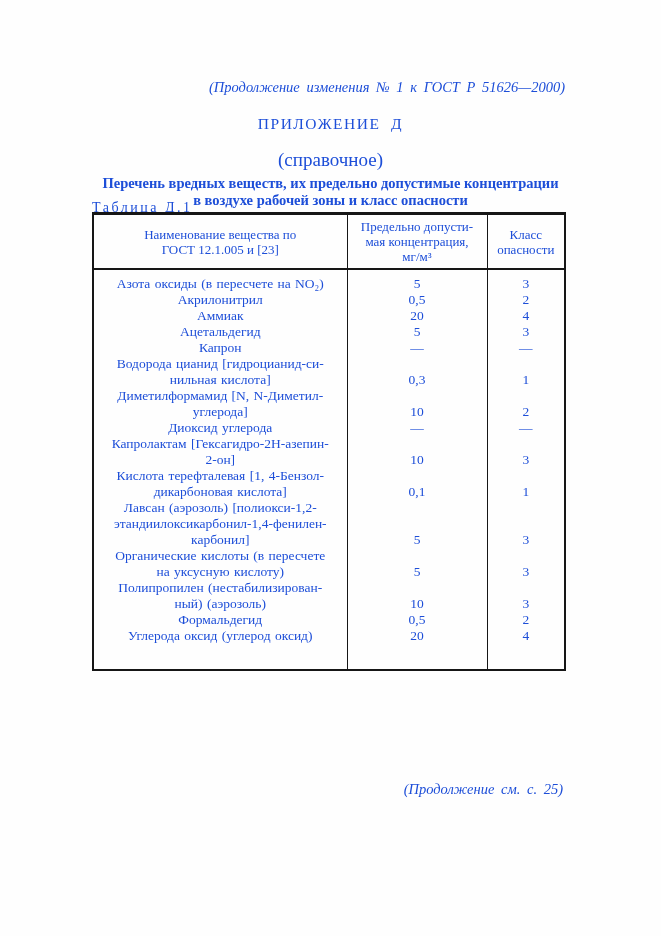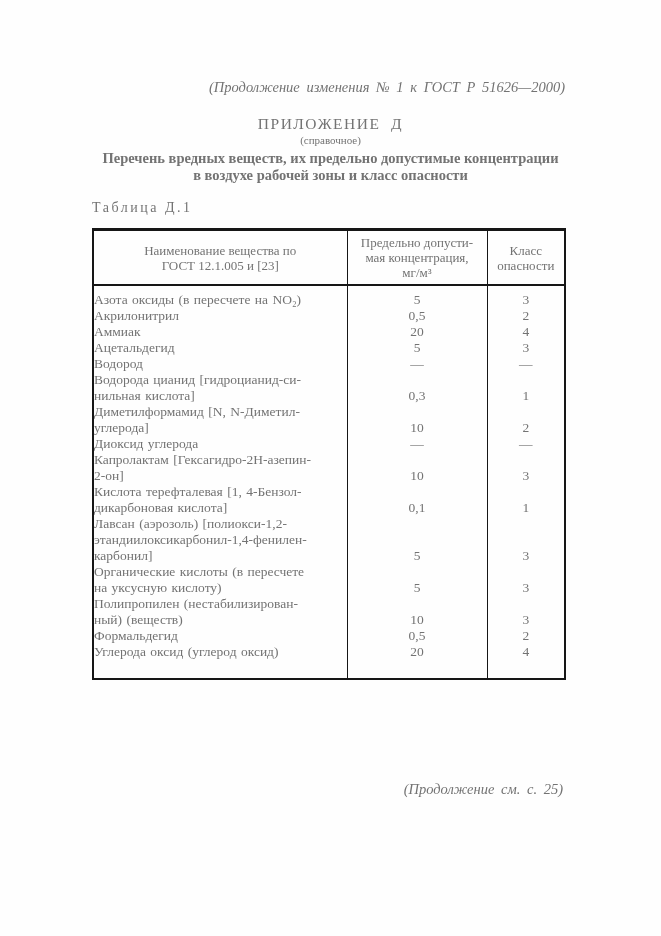--- a/index.html
+++ b/index.html
@@ -6,21 +6,21 @@
     margin: 0;
     padding: 0;
     background: #ffffff;
   }
   .page {
     position: relative;
     width: 661px;
     height: 936px;
     background: #fefefe;
     font-family: "Liberation Serif", "DejaVu Serif", serif;
-    color: #737373;
+    color: #1d4ed8;
     overflow: hidden;
   }
   .header-note {
     position: absolute;
     top: 79px;
     right: 96px;
     font-style: italic;
     font-size: 14.5px;
     word-spacing: 3px;
     white-space: pre;
@@ -29,42 +29,42 @@
     position: absolute;
     top: 115px;
     left: 0;
     width: 661px;
     text-align: center;
   }
   .appendix-title {
     font-size: 15.5px;
     letter-spacing: 1.5px;
     white-space: pre;
-    margin-bottom: 1px;
+    margin-bottom: 16px;
   }
   .appendix-subtitle {
-    font-size: 11px;
+    font-size: 19px;
     margin-bottom: 4px;
   }
   .heading {
     font-weight: bold;
     font-size: 14.5px;
     line-height: 16.5px;
   }
   .table-label {
     position: absolute;
     top: 200px;
     left: 92px;
     font-size: 14px;
     letter-spacing: 2.5px;
     white-space: pre;
   }
   table.substances {
     position: absolute;
-    top: 228px;
+    top: 212px;
     left: 92px;
     width: 472px;
     border-collapse: collapse;
     table-layout: fixed;
     border-top: 3px solid #161616;
     border-bottom: 2px solid #161616;
     border-left: 2px solid #161616;
     border-right: 2px solid #161616;
   }
   table.substances th {
@@ -76,35 +76,36 @@
     height: 49px;
     padding: 2px 2px;
     border-bottom: 2px solid #161616;
     white-space: pre-line;
   }
   table.substances td {
     font-size: 13.5px;
     line-height: 16px;
     vertical-align: bottom;
     padding: 0;
+    text-align: center;
   }
   td.col-name {
     white-space: pre;
     padding-left: 8px;
     padding-right: 2px;
     word-spacing: 1px;
   }
   td.col-conc, td.col-class {
     text-align: center;
   }
   .vline {
     border-left: 1.5px solid #161616;
   }
   tbody tr:first-child td { padding-top: 6px; }
-  tbody tr:last-child td { padding-bottom: 18px; }
+  tbody tr:last-child td { padding-bottom: 25px; }
   .footer-note {
     position: absolute;
     top: 781px;
     right: 98px;
     font-style: italic;
     font-size: 14.5px;
     word-spacing: 3px;
     white-space: pre;
     text-align: right;
   }
@@ -157,21 +158,21 @@
         <td class="col-name">Аммиак</td>
         <td class="col-conc vline">20</td>
         <td class="col-class vline">4</td>
       </tr>
       <tr>
         <td class="col-name">Ацетальдегид</td>
         <td class="col-conc vline">5</td>
         <td class="col-class vline">3</td>
       </tr>
       <tr>
-        <td class="col-name">Водород</td>
+        <td class="col-name">Капрон</td>
         <td class="col-conc vline">—</td>
         <td class="col-class vline">—</td>
       </tr>
       <tr>
         <td class="col-name">Водорода цианид [гидроцианид-си-
 нильная кислота]</td>
         <td class="col-conc vline">0,3</td>
         <td class="col-class vline">1</td>
       </tr>
       <tr>
@@ -205,21 +206,21 @@
         <td class="col-class vline">3</td>
       </tr>
       <tr>
         <td class="col-name">Органические кислоты (в пересчете
 на уксусную кислоту)</td>
         <td class="col-conc vline">5</td>
         <td class="col-class vline">3</td>
       </tr>
       <tr>
         <td class="col-name">Полипропилен (нестабилизирован-
-ный) (веществ)</td>
+ный) (аэрозоль)</td>
         <td class="col-conc vline">10</td>
         <td class="col-class vline">3</td>
       </tr>
       <tr>
         <td class="col-name">Формальдегид</td>
         <td class="col-conc vline">0,5</td>
         <td class="col-class vline">2</td>
       </tr>
       <tr>
         <td class="col-name">Углерода оксид (углерод оксид)</td>

